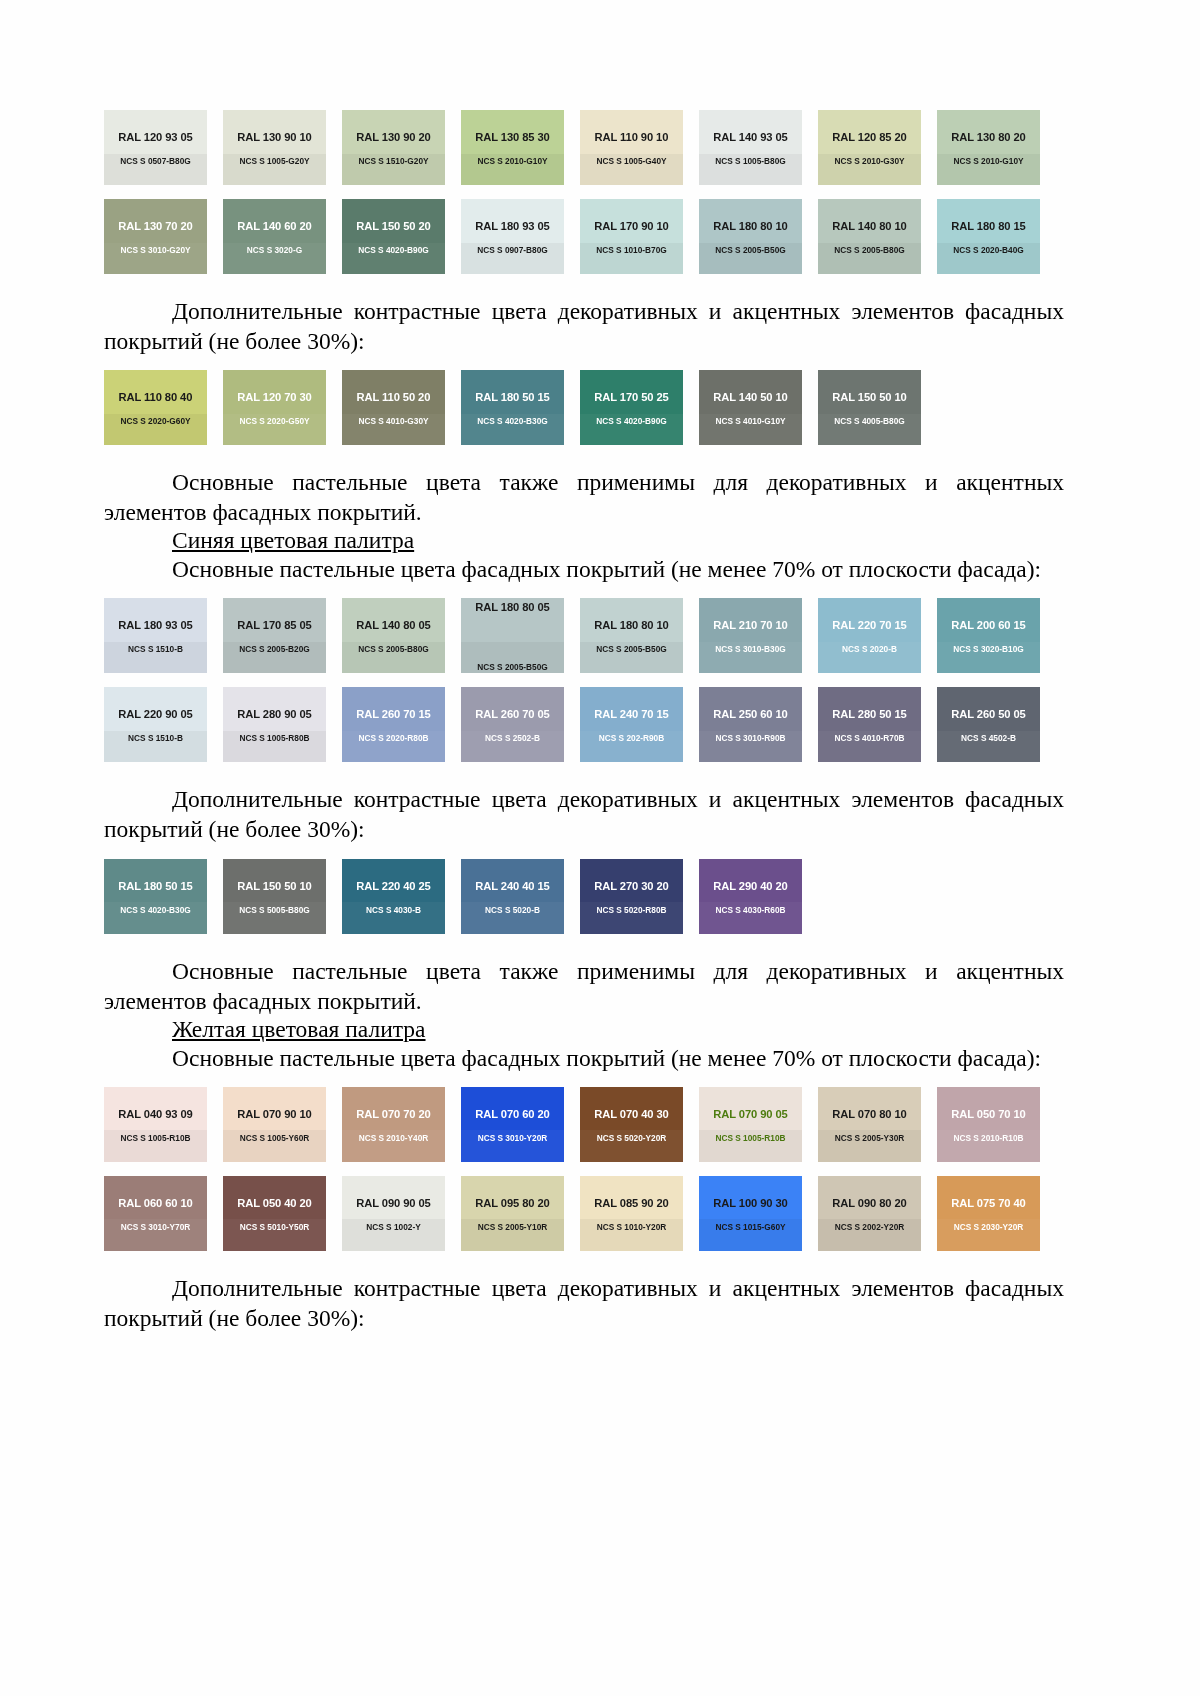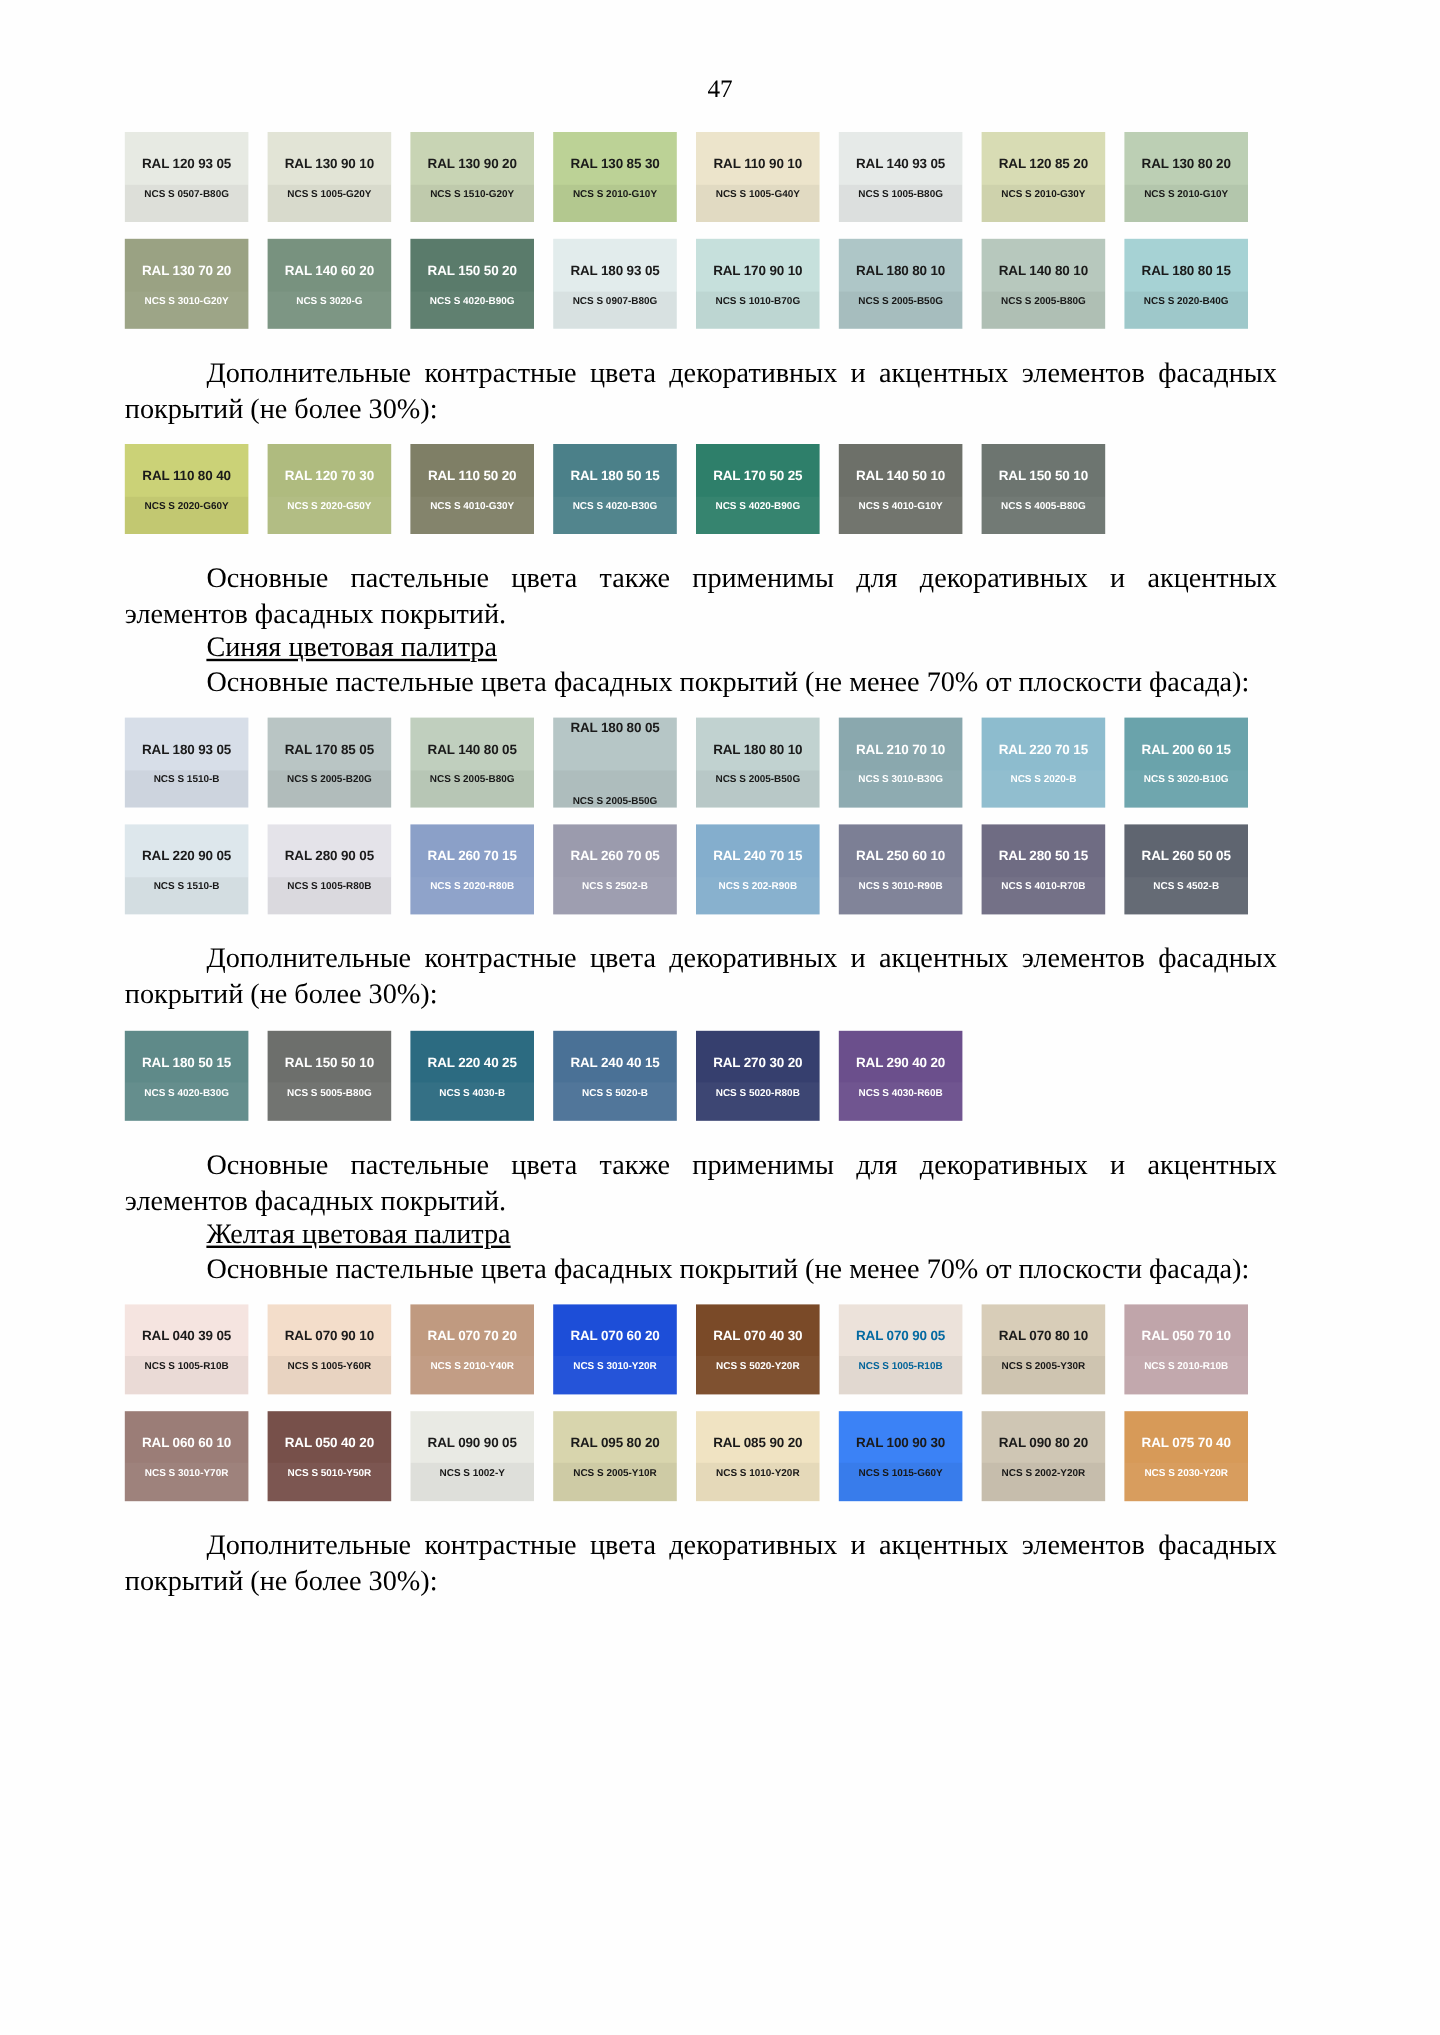--- a/index.html
+++ b/index.html
@@ -90,21 +90,20 @@
   }
   .sw.dark .band{background:rgba(255,255,255,0.04);}
   .spacer-sm{height:14px;}
   .spacer-md{height:22px;}
 </style>
 </head>
 <body>
 
 <div class="page">
 
-  <div class="page-number">47</div>
 
   <div class="content">
 
     <div class="grid g8">
         <div class="sw" style="background: rgb(231, 234, 227); color: rgb(26, 26, 26);">
           <div class="ral">RAL 120 93 05</div>
           <div class="ncs">NCS S 0507-B80G</div>
           <div class="band"></div>
         </div>
         <div class="sw" style="background: rgb(226, 228, 214); color: rgb(26, 26, 26);">
@@ -361,21 +360,21 @@
       </div>
 
     <div class="spacer-md"></div>
     <p class="para">Основные пастельные цвета также применимы для декоративных и акцентных элементов фасадных покрытий.</p>
     <p class="subhead"><span>Желтая цветовая палитра</span></p>
     <p class="para">Основные пастельные цвета фасадных покрытий (не менее 70% от плоскости фасада):</p>
     <div class="spacer-sm"></div>
 
     <div class="grid g8">
         <div class="sw" style="background: rgb(245, 228, 224); color: rgb(26, 26, 26);">
-          <div class="ral">RAL 040 39 05</div>
+          <div class="ral">RAL 040 93 09</div>
           <div class="ncs">NCS S 1005-R10B</div>
           <div class="band"></div>
         </div>
         <div class="sw" style="background: rgb(243, 221, 202); color: rgb(26, 26, 26);">
           <div class="ral">RAL 070 90 10</div>
           <div class="ncs">NCS S 1005-Y60R</div>
           <div class="band"></div>
         </div>
         <div class="sw dark" style="background: rgb(192, 154, 128); color: rgb(255, 255, 255);">
           <div class="ral">RAL 070 70 20</div>
@@ -385,21 +384,21 @@
         <div class="sw dark" style="background: #1d4ed8; color: rgb(255, 255, 255);">
           <div class="ral">RAL 070 60 20</div>
           <div class="ncs">NCS S 3010-Y20R</div>
           <div class="band"></div>
         </div>
         <div class="sw dark" style="background: rgb(122, 74, 40); color: rgb(255, 255, 255);">
           <div class="ral">RAL 070 40 30</div>
           <div class="ncs">NCS S 5020-Y20R</div>
           <div class="band"></div>
         </div>
-        <div class="sw" style="background: rgb(236, 226, 218); color: #0369a1;">
+        <div class="sw" style="background: rgb(236, 226, 218); color: #4d7c0f;">
           <div class="ral">RAL 070 90 05</div>
           <div class="ncs">NCS S 1005-R10B</div>
           <div class="band"></div>
         </div>
         <div class="sw" style="background: rgb(216, 205, 184); color: rgb(26, 26, 26);">
           <div class="ral">RAL 070 80 10</div>
           <div class="ncs">NCS S 2005-Y30R</div>
           <div class="band"></div>
         </div>
         <div class="sw dark" style="background: rgb(192, 165, 170); color: rgb(255, 255, 255);">

